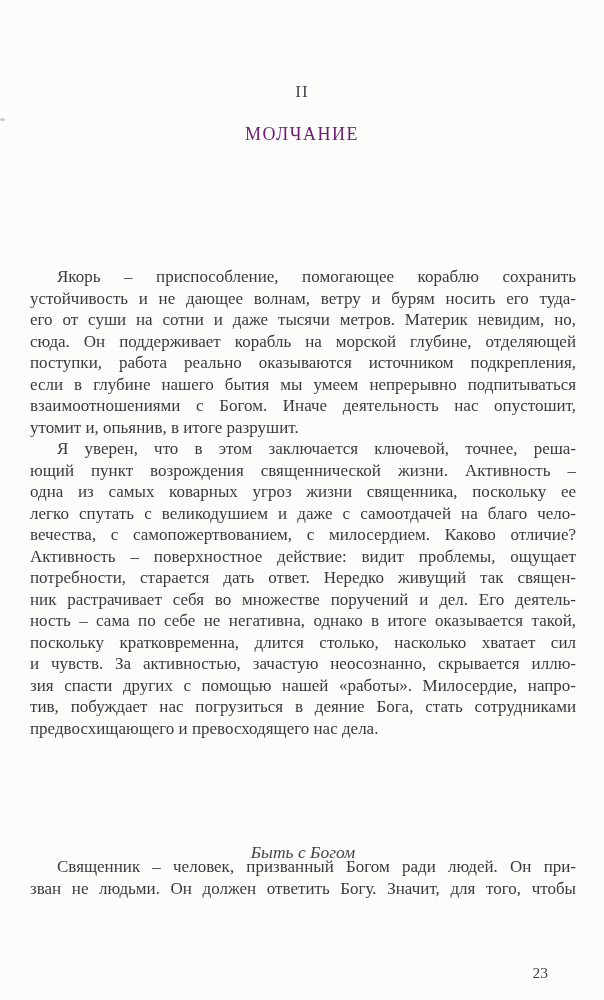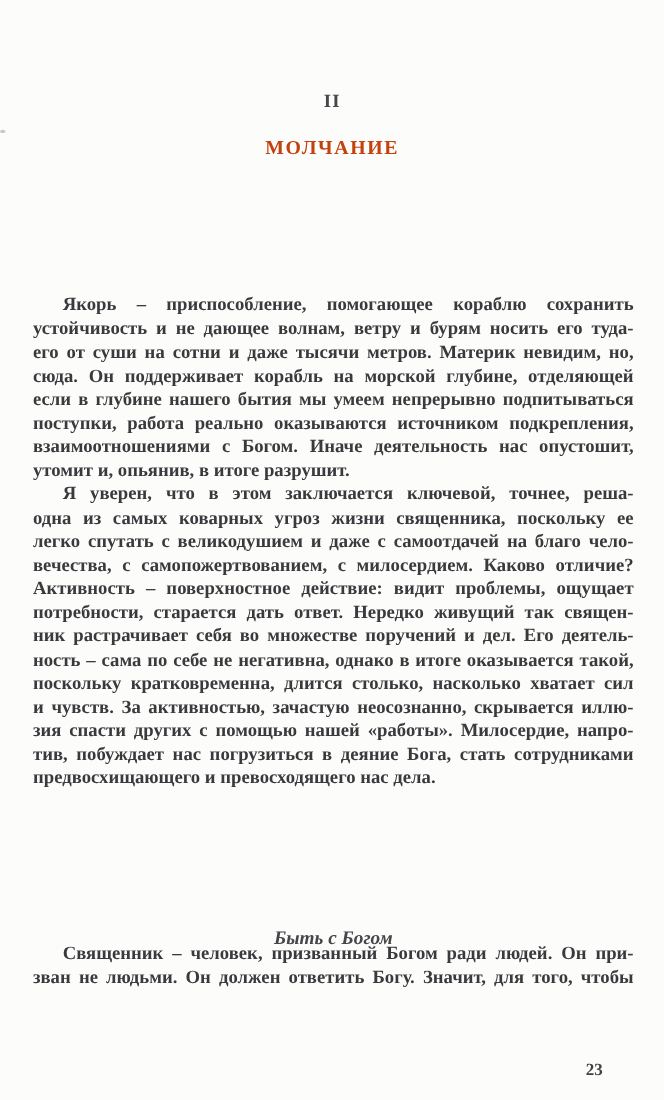--- a/index.html
+++ b/index.html
@@ -9,21 +9,20 @@
   }
   #page {
     position: relative;
     width: 604px;
     height: 1000px;
     margin: 0 auto;
     background: #fcfcfa;
     color: #3a3a3e;
     font-family: "Liberation Serif", "DejaVu Serif", serif;
     overflow: hidden;
-    font-weight: bold;
   }
   
   .scan-speck {
     position: absolute;
     left: 0px;
     top: 118px;
     width: 5px;
     height: 3px;
     background: #c9c9c5;
     border-radius: 50%;
@@ -39,21 +38,21 @@
     color: #47474b;
   }
   #chapter-title {
     position: absolute;
     top: 124px;
     left: 0;
     width: 100%;
     text-align: center;
     font-size: 18px;
     letter-spacing: 1.5px;
-    color: #c2410c;
+    color: #701a75;
   }
   .text-block {
     position: absolute;
     left: 30px;
     width: 546px;
     font-size: 17px;
     line-height: 21.5px;
   }
   #body-block { top: 266px; }
   #section-block { top: 856px; }
@@ -94,27 +93,28 @@
   <div id="chapter-number">II</div>
 
   <div id="chapter-title">МОЛЧАНИЕ</div>
 
   <div id="body-block" class="text-block">
       <div class="para">
         <div class="line first">Якорь – приспособление, помогающее кораблю сохранить</div>
         <div class="line">устойчивость и не дающее волнам, ветру и бурям носить его туда-</div>
         <div class="line">его от суши на сотни и даже тысячи метров. Материк невидим, но,</div>
         <div class="line">сюда. Он поддерживает корабль на морской глубине, отделяющей</div>
+        <div class="line">поступки, работа реально оказываются источником подкрепления,</div>
         <div class="line">если в глубине нашего бытия мы умеем непрерывно подпитываться</div>
-        <div class="line">поступки, работа реально оказываются источником подкрепления,</div>
         <div class="line">взаимоотношениями с Богом. Иначе деятельность нас опустошит,</div>
         <div class="line last">утомит и, опьянив, в итоге разрушит.</div>
       </div>
       <div class="para">
         <div class="line first">Я уверен, что в этом заключается ключевой, точнее, реша-</div>
+        <div class="line">ющий пункт возрождения священнической жизни. Активность –</div>
         <div class="line">одна из самых коварных угроз жизни священника, поскольку ее</div>
         <div class="line">легко спутать с великодушием и даже с самоотдачей на благо чело-</div>
         <div class="line">вечества, с самопожертвованием, с милосердием. Каково отличие?</div>
         <div class="line">Активность – поверхностное действие: видит проблемы, ощущает</div>
         <div class="line">потребности, старается дать ответ. Нередко живущий так священ-</div>
         <div class="line">ник растрачивает себя во множестве поручений и дел. Его деятель-</div>
         <div class="line">ность – сама по себе не негативна, однако в итоге оказывается такой,</div>
         <div class="line">поскольку кратковременна, длится столько, насколько хватает сил</div>
         <div class="line">и чувств. За активностью, зачастую неосознанно, скрывается иллю-</div>
         <div class="line">зия спасти других с помощью нашей «работы». Милосердие, напро-</div>

